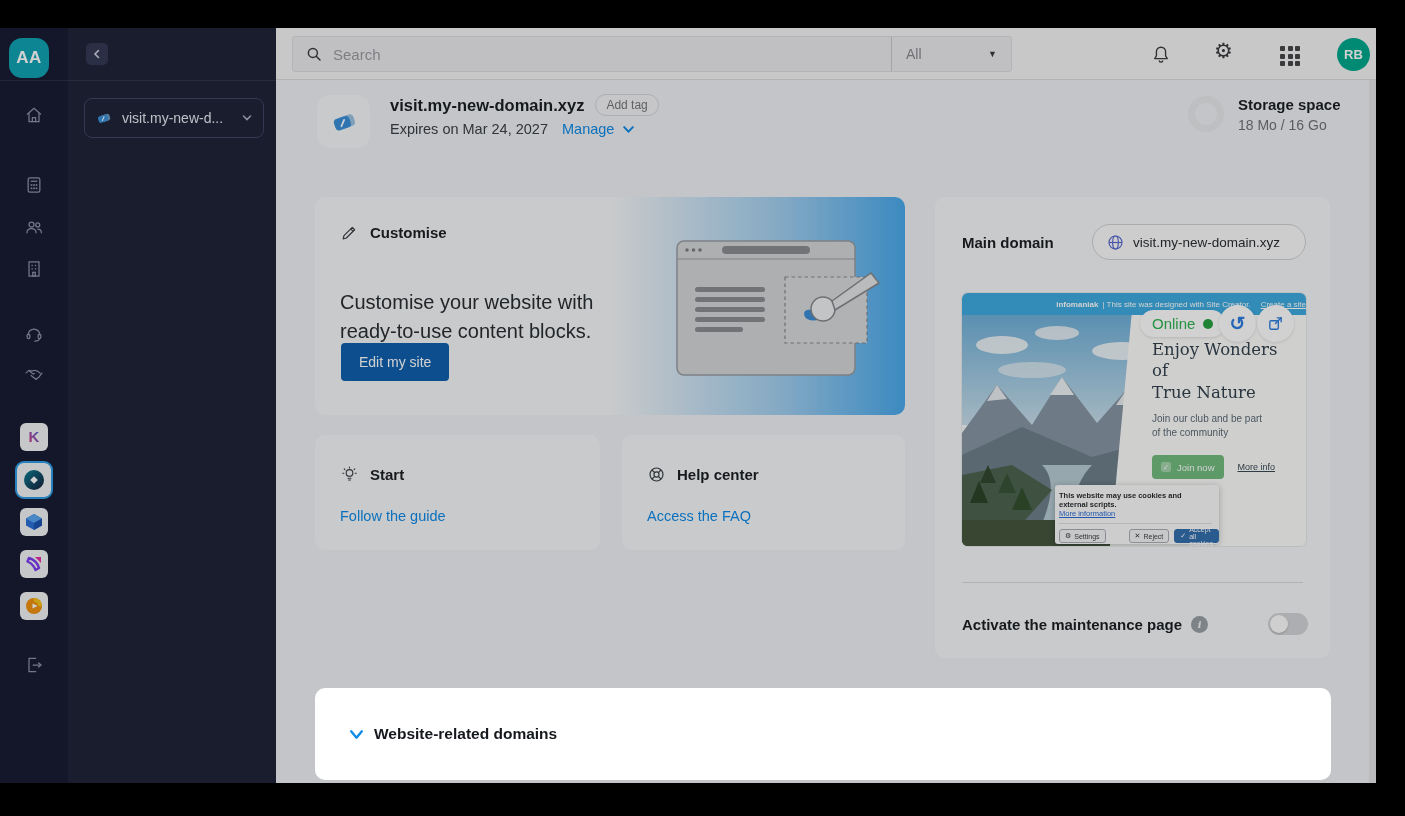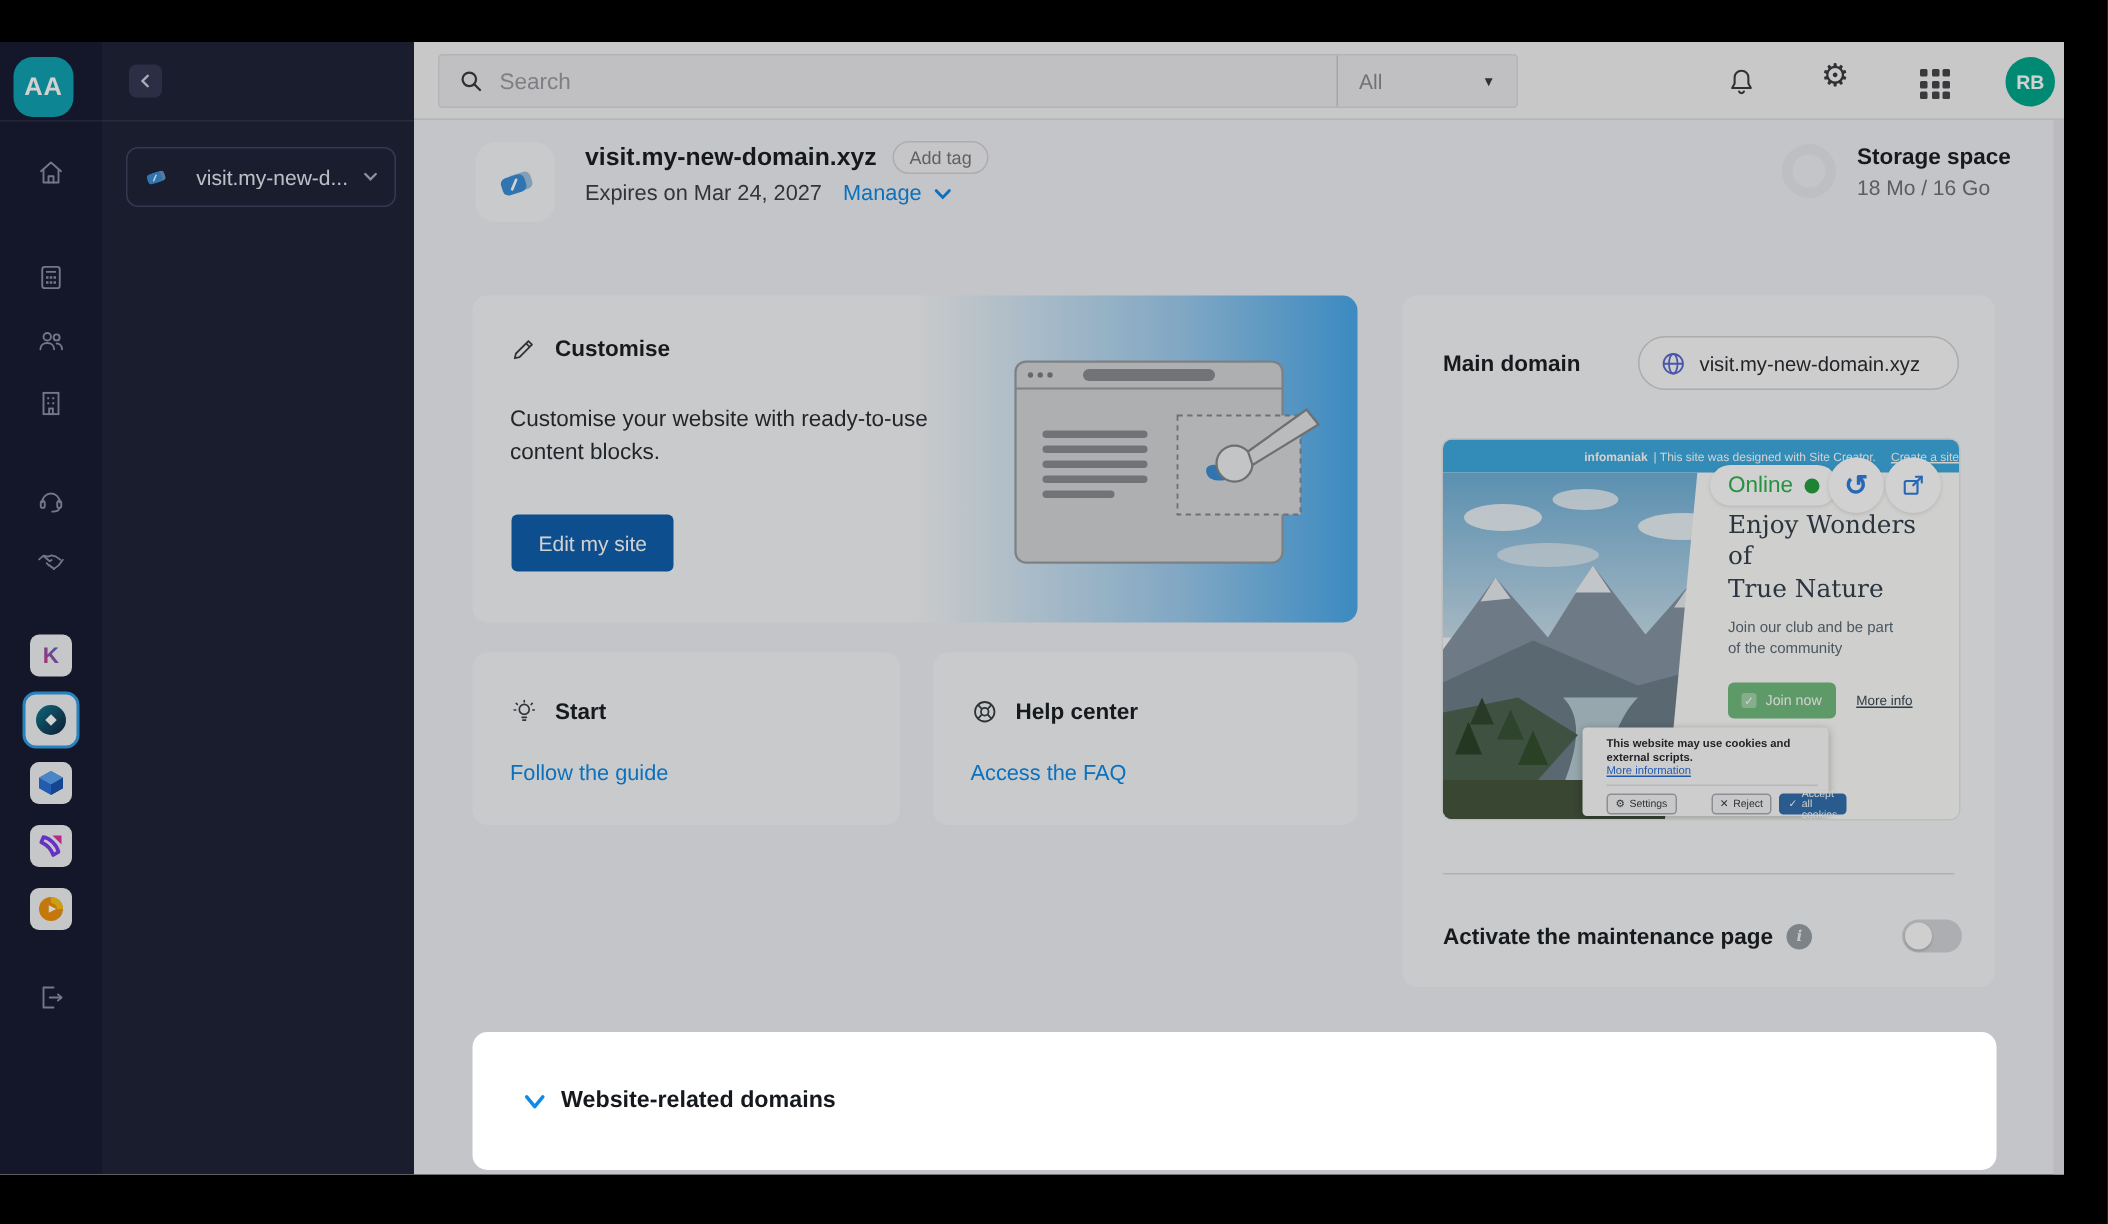--- a/index.html
+++ b/index.html
@@ -18,21 +18,21 @@
   .sb1 .divider, .sb2 .divider { position:absolute; left:0; right:0; top:52px; height:1px; background:rgba(255,255,255,0.08); }
   .nav-ic { position:absolute; left:24px; width:20px; height:20px; color:#8c93a8; cursor:pointer; }
   .nav-ic svg { width:20px; height:20px; display:block; }
   .app-tile { position:absolute; left:20px; width:28px; height:28px; border-radius:6px;
     background:#f2f3f5; display:flex; align-items:center; justify-content:center; cursor:pointer; }
   .app-tile svg { display:block; }
   .app-selected { position:absolute; left:15px; width:38px; height:38px; border-radius:9px;
     background:#f2f3f5; border:2px solid #2f9fe8; display:flex; align-items:center; justify-content:center; cursor:pointer; }
 
   
-  .sb2 { position:absolute; left:68px; top:0; width:208px; height:100%; background:#1f2439;text-align:right; }
+  .sb2 { position:absolute; left:68px; top:0; width:208px; height:100%; background:#1f2439; }
   .collapse-btn { position:absolute; left:18px; top:15px; width:22px; height:22px; border-radius:5px;
     background:#343a55; display:flex; align-items:center; justify-content:center; cursor:pointer; }
   .ws-select { position:absolute; left:16px; top:70px; width:180px; height:40px; border:1px solid #3f4663;
     border-radius:8px; display:flex; align-items:center; padding:0 10px; gap:9px; cursor:pointer; }
   .ws-select .lbl { color:#e8eaf2; font-size:14px; white-space:nowrap; overflow:hidden; flex:1; }
   .ws-item { position:absolute; left:16px; top:122px; width:180px; height:36px; background:#2b3148;
     border-radius:4px; display:flex; align-items:center; cursor:pointer; }
   .ws-item .bar { width:3px; height:24px; background:#2e9fe8; margin-left:22px; border-radius:2px; }
   .ws-item .lbl { color:#ced3df; font-size:14px; margin-left:12px; }
 
@@ -75,21 +75,21 @@
   
   .card { position:absolute; background:#f6f7f8; border-radius:10px; }
   .card-head { display:flex; align-items:center; gap:11px; }
   .card-head svg { display:block; }
   .card-head .t { font-size:15px; font-weight:bold; color:#1d2024; }
   .card-link { color:#0e8ae8; font-size:14.5px; cursor:pointer; }
 
   .customise { left:315px; top:169px; width:590px; height:218px;
     background:linear-gradient(90deg,#f6f7f8 0%, #f6f7f8 50%, #9ecdef 80%, #49a9ec 100%); overflow:hidden; }
   .customise .card-head { position:absolute; left:25px; top:26px; }
-  .customise .body { position:absolute; left:25px; top:72px; width:310px; font-size:15px;
+  .customise .body { position:absolute; left:25px; top:91px; width:310px; font-size:20px;
     line-height:1.45; color:#2b2f33; }
   .btn-primary { position:absolute; left:26px; top:146px; height:38px; padding:0 18px; background:#1060af;
     color:#fff; border:none; border-radius:4px; font-size:14px; font-family:"Liberation Sans",sans-serif; cursor:pointer; }
   .illus { position:absolute; left:352px; top:36px; }
 
   .start-card { left:315px; top:407px; width:285px; height:115px; }
   .help-card  { left:622px; top:407px; width:283px; height:115px; }
   .start-card .card-head, .help-card .card-head { position:absolute; left:25px; top:30px; }
   .start-card .card-link, .help-card .card-link { position:absolute; left:25px; top:73px; }
 
@@ -119,21 +119,21 @@
   .more-info { font-size:9px; color:#3a4a55; text-decoration:underline; }
   .online-pill { position:absolute; left:178px; top:17px; height:27px; background:#fff; border-radius:14px;
     display:flex; align-items:center; gap:8px; padding:0 12px; box-shadow:0 1px 3px rgba(0,0,0,0.12); cursor:pointer; z-index:5; }
   .online-pill .s { color:#2eb350; font-size:15px; }
   .online-pill .dot { width:10px; height:10px; border-radius:50%; background:#27a042; }
   .circle-btn { position:absolute; top:12px; width:37px; height:37px; border-radius:50%; background:#fff;
     box-shadow:0 1px 3px rgba(0,0,0,0.12); display:flex; align-items:center; justify-content:center; cursor:pointer; z-index:5; }
   .circle-btn.refresh { left:257px; color:#2f7fe0; font-size:19px; font-weight:bold; }
   .circle-btn.open { left:295px; }
   .cookie { position:absolute; left:93px; top:192px; width:164px; height:59px; background:#fbfbfa; border-radius:3px;
-    box-shadow:0 1px 6px rgba(0,0,0,0.25); padding:6px 7px 0 16px; z-index:6; }
+    box-shadow:0 1px 6px rgba(0,0,0,0.25); padding:6px 7px 0 4px; z-index:6; }
   .cookie .txt { font-size:7.5px; font-weight:bold; color:#2a2d31; }
   .cookie .lnk { font-size:7.5px; color:#2b6cd4; text-decoration:underline; }
   .cookie .div { height:1px; background:#e0e0e0; margin:5px 0 5px 0; }
   .cookie .btns { display:flex; gap:5px; }
   .ck-btn { height:14px; border:1px solid #a9afb8; border-radius:3px; background:#f4f5f6; color:#3c4043;
     font-size:7px; display:flex; align-items:center; gap:3px; padding:0 5px; cursor:pointer; }
   .ck-btn.accept { background:#336fae; border-color:#336fae; color:#fff; margin-left:auto; }
 
   .panel-div { position:absolute; left:27px; right:27px; top:385px; height:1px; background:#d9dadc; }
   .maint-row { position:absolute; left:27px; top:416px; right:22px; height:22px; display:flex; align-items:center; }

